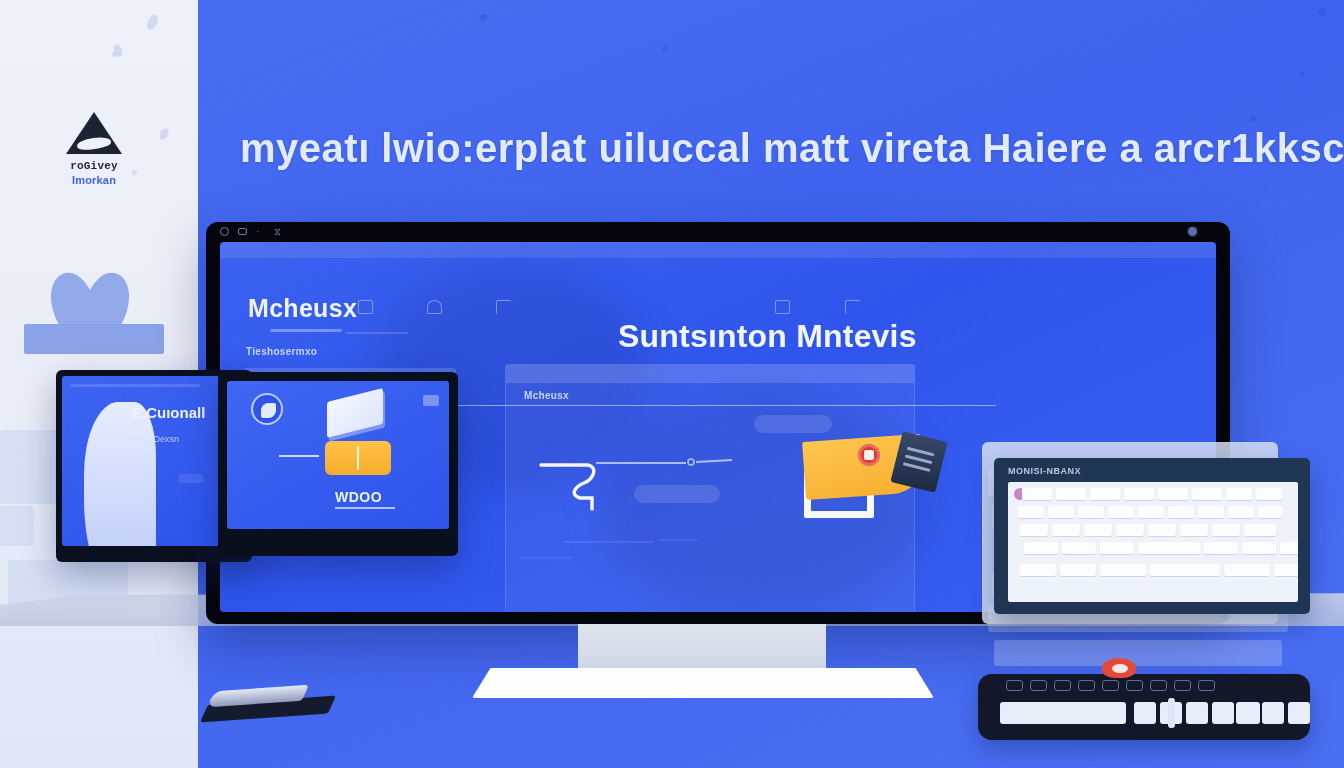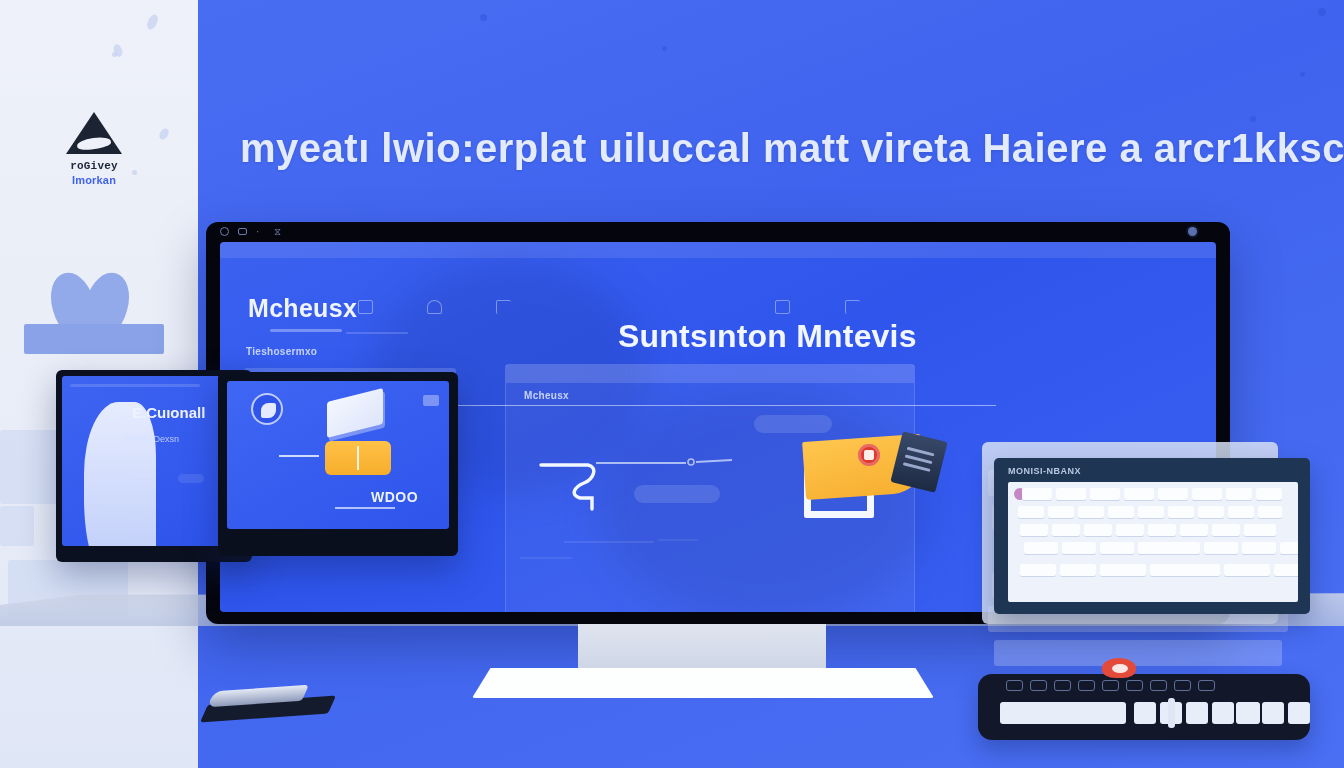--- a/index.html
+++ b/index.html
@@ -298,21 +298,20 @@
     background: rgba(255,255,255,.85);
   }
   .arrow-line {
     position: absolute; left: 52px; top: 74px; width: 40px; height: 2px;
     background: rgba(235,242,255,.85);
   }
   .tablet .wdoo {
     position: absolute; left: 108px; top: 108px;
     font-size: 14px; font-weight: 700; color: #edf2ff; letter-spacing: .5px;
     filter: blur(.3px);
-    margin-left: 36px;
   }
   .tablet .wdoo-rule {
     position: absolute; left: 108px; top: 126px; width: 60px; height: 2px;
     background: rgba(232,240,255,.7);
   }
   .tablet .tcorner {
     position: absolute; right: 10px; top: 14px; width: 16px; height: 11px;
     background: rgba(255,255,255,.35); border-radius: 2px;
   }
 

